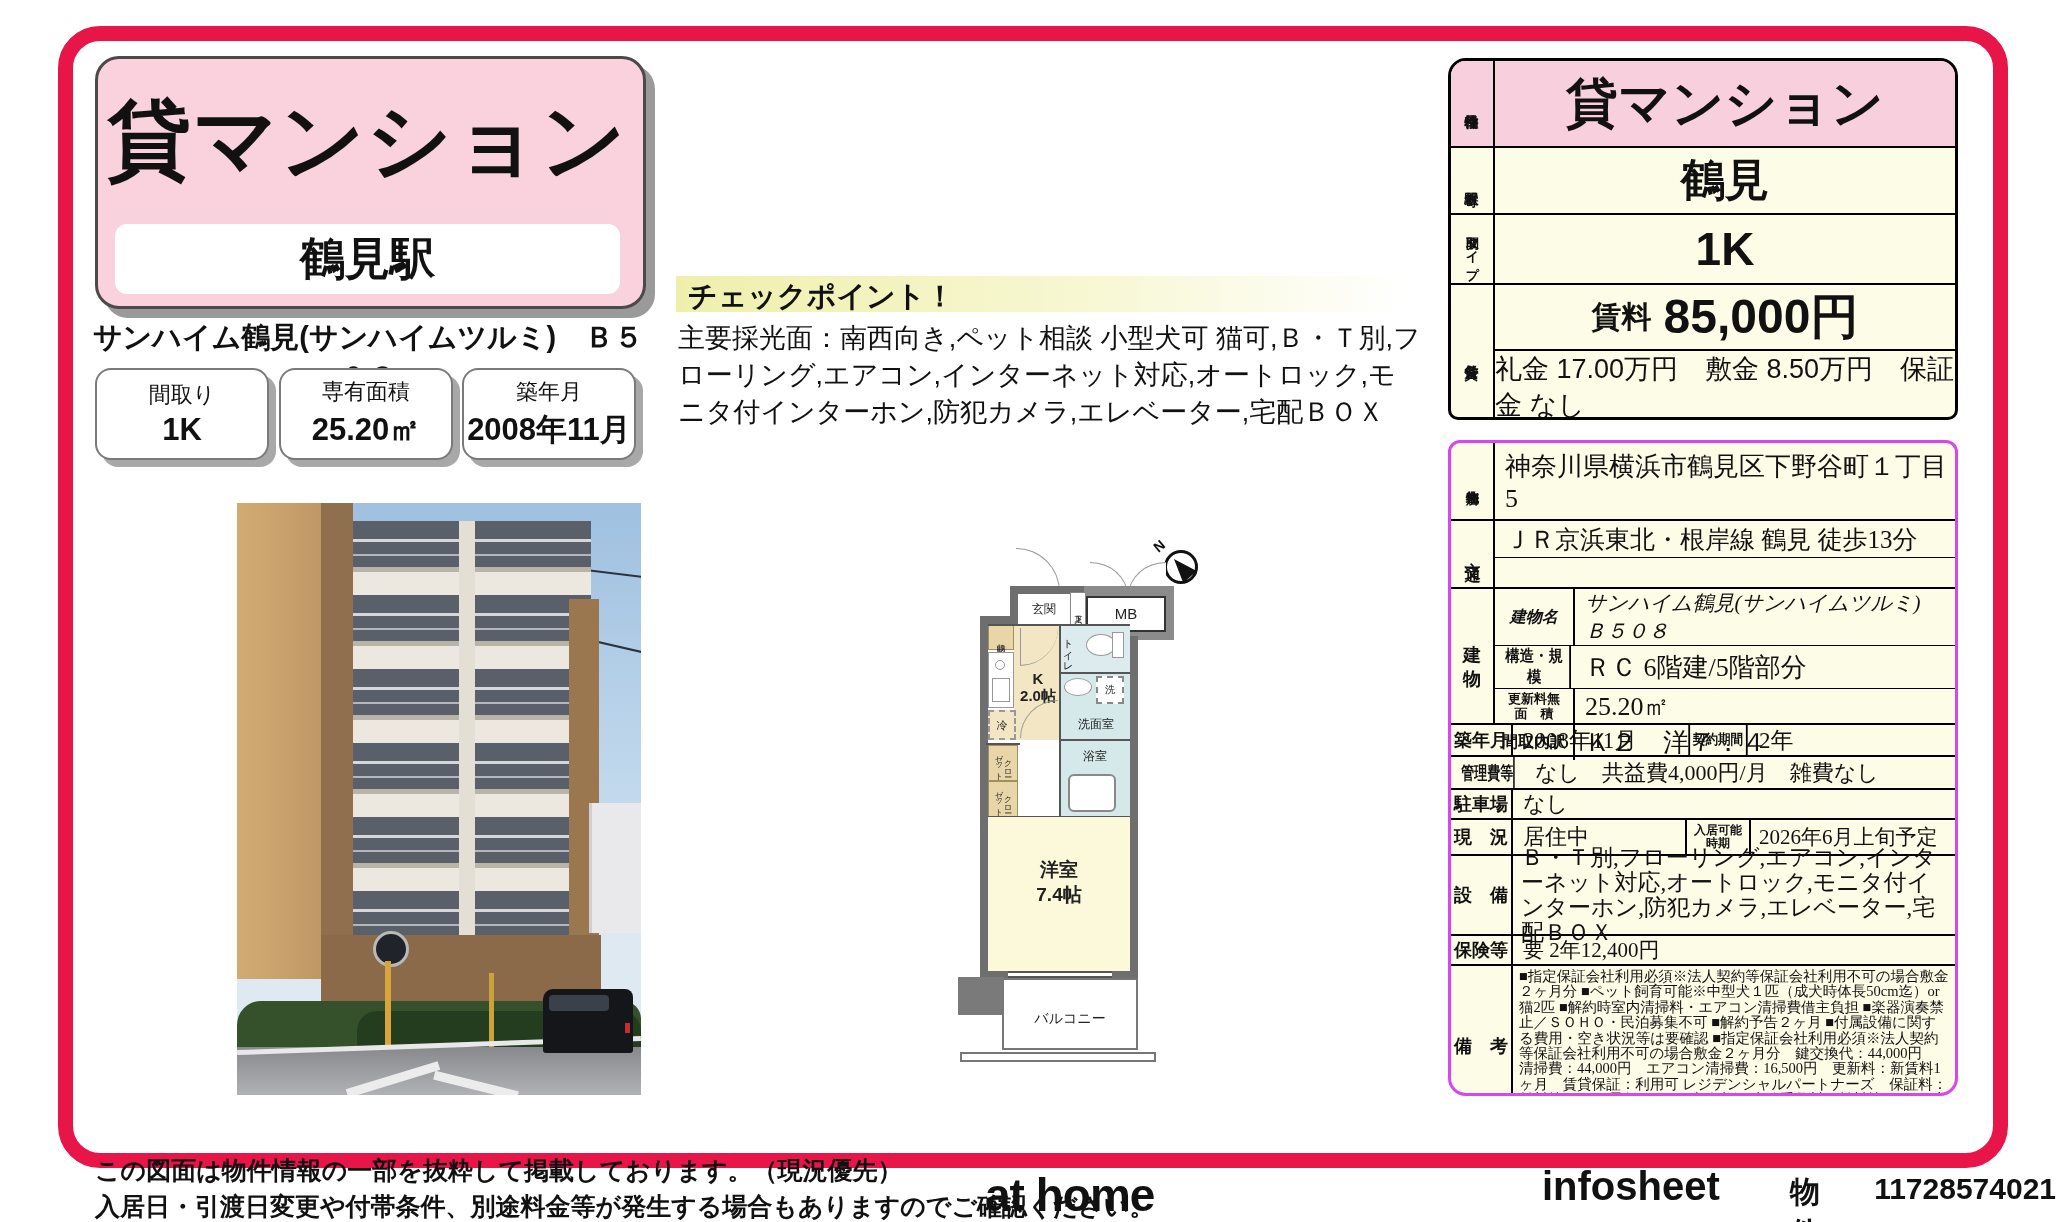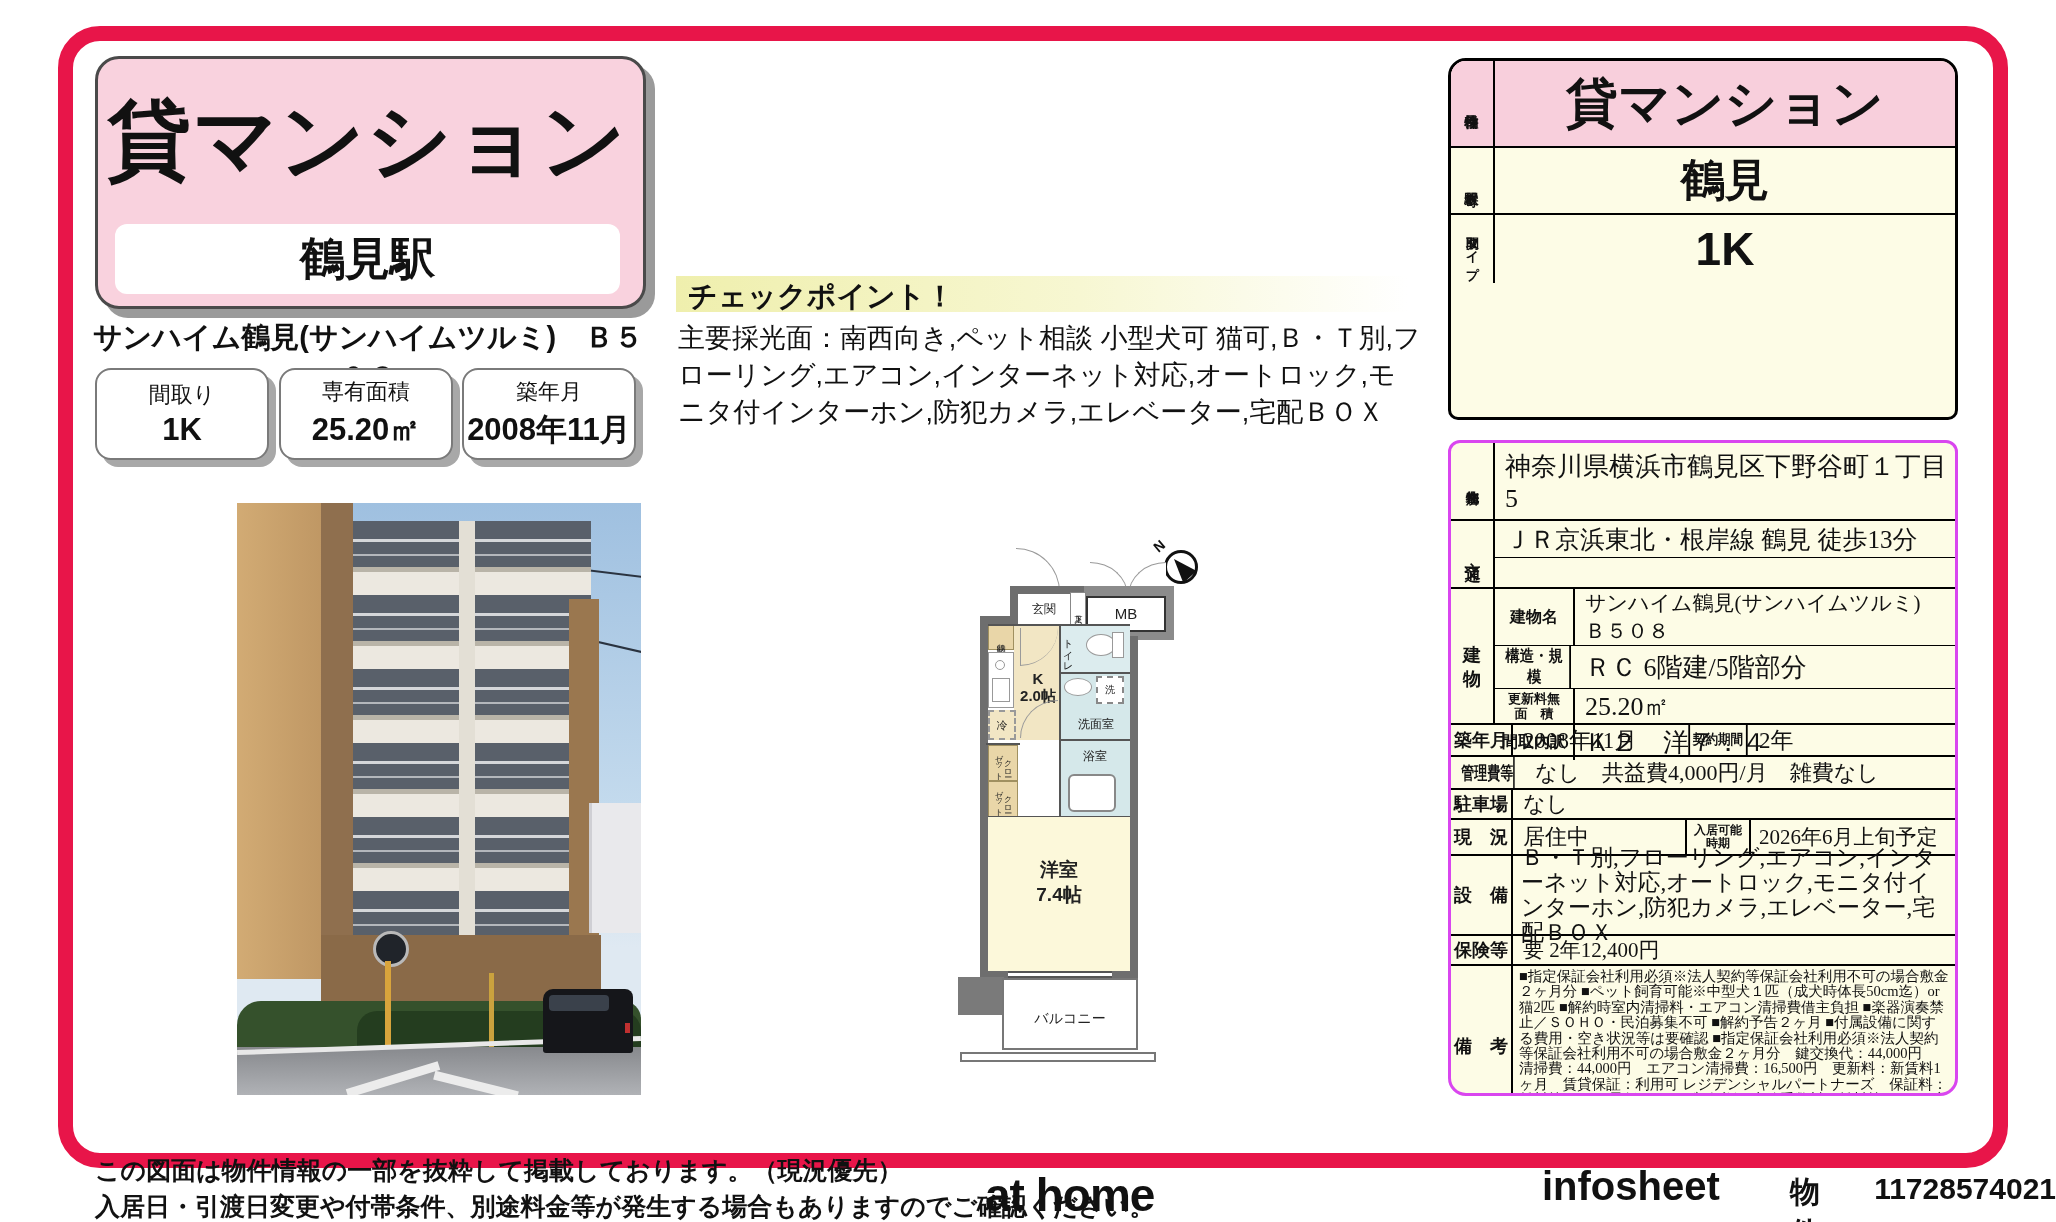--- a/index.html
+++ b/index.html
@@ -258,40 +258,50 @@
     <div class="val" style="font-size:52px;font-weight:bold;">貸マンション</div>
   </div>
   <div class="trow" style="height:65px;">
     <div class="lblv v" style="font-size:14px;">最寄駅</div>
     <div class="val" style="font-size:44px;font-weight:bold;">鶴見</div>
   </div>
   <div class="trow" style="height:68px;">
     <div class="lblv v" style="font-size:13px;">間取タイプ</div>
     <div class="val" style="font-size:46px;font-weight:bold;">1K</div>
   </div>
+  <div class="trow" style="flex:1;">
+    <div class="lblv v" style="font-size:14px;">賃貸条件</div>
+    <div style="flex:1;display:flex;flex-direction:column;">
+      <div class="ctr" style="flex:0 0 64px;border-bottom:2px solid #000;gap:12px;">
+        <span style="font-size:30px;font-weight:bold;">賃料</span>
+        <span style="font-size:48px;font-weight:bold;">85,000円</span>
+      </div>
+      <div class="ctr" style="flex:1;font-size:27px;font-weight:500;">礼金 17.00万円　敷金 8.50万円　保証金 なし</div>
+    </div>
+  </div>
 </div>
 
 <div class="abs t2">
   <div class="trow" style="height:76px;">
     <div class="lblv v" style="font-size:13px;">物件所在地</div>
     <div class="val-left serif" style="font-size:26px;">神奈川県横浜市鶴見区下野谷町１丁目 5</div>
   </div>
   <div class="trow" style="height:66px;">
     <div class="lblv v" style="font-size:16px;letter-spacing:6px;">交通</div>
     <div style="flex:1;display:flex;flex-direction:column;">
       <div class="val-left serif" style="flex:0 0 36px;border-bottom:1.5px solid #000;font-size:25px;">ＪＲ京浜東北・根岸線 鶴見 徒歩13分</div>
       <div class="val-left serif" style="flex:1;font-size:22px;"></div>
     </div>
   </div>
   <div class="trow" style="height:134px;">
     <div class="lblv" style="font-size:18px;">
       <span class="v" style="letter-spacing:26px;">建物</span>
     </div>
     <div style="flex:1;display:flex;flex-direction:column;">
-      <div style="display:flex;flex:0 0 32px;border-bottom:1.5px solid #000;">
+      <div style="display:flex;flex:0 0 32px;border-bottom:1.5px solid #000;font-style:italic;">
         <div class="sublbl">建物名</div>
         <div class="val-left serif" style="font-size:21px;">サンハイム鶴見(サンハイムツルミ)　Ｂ５０８</div>
       </div>
       <div style="display:flex;flex:0 0 32px;border-bottom:1.5px solid #000;">
         <div class="sublbl squeeze9">構造・規模</div>
         <div class="val-left serif" style="font-size:26px;">ＲＣ 6階建/5階部分</div>
       </div>
       <div style="display:flex;flex:0 0 34px;border-bottom:1.5px solid #000;">
         <div class="sublbl pre" style="font-size:13px;line-height:1.15;">更新料無
 面　積</div>

